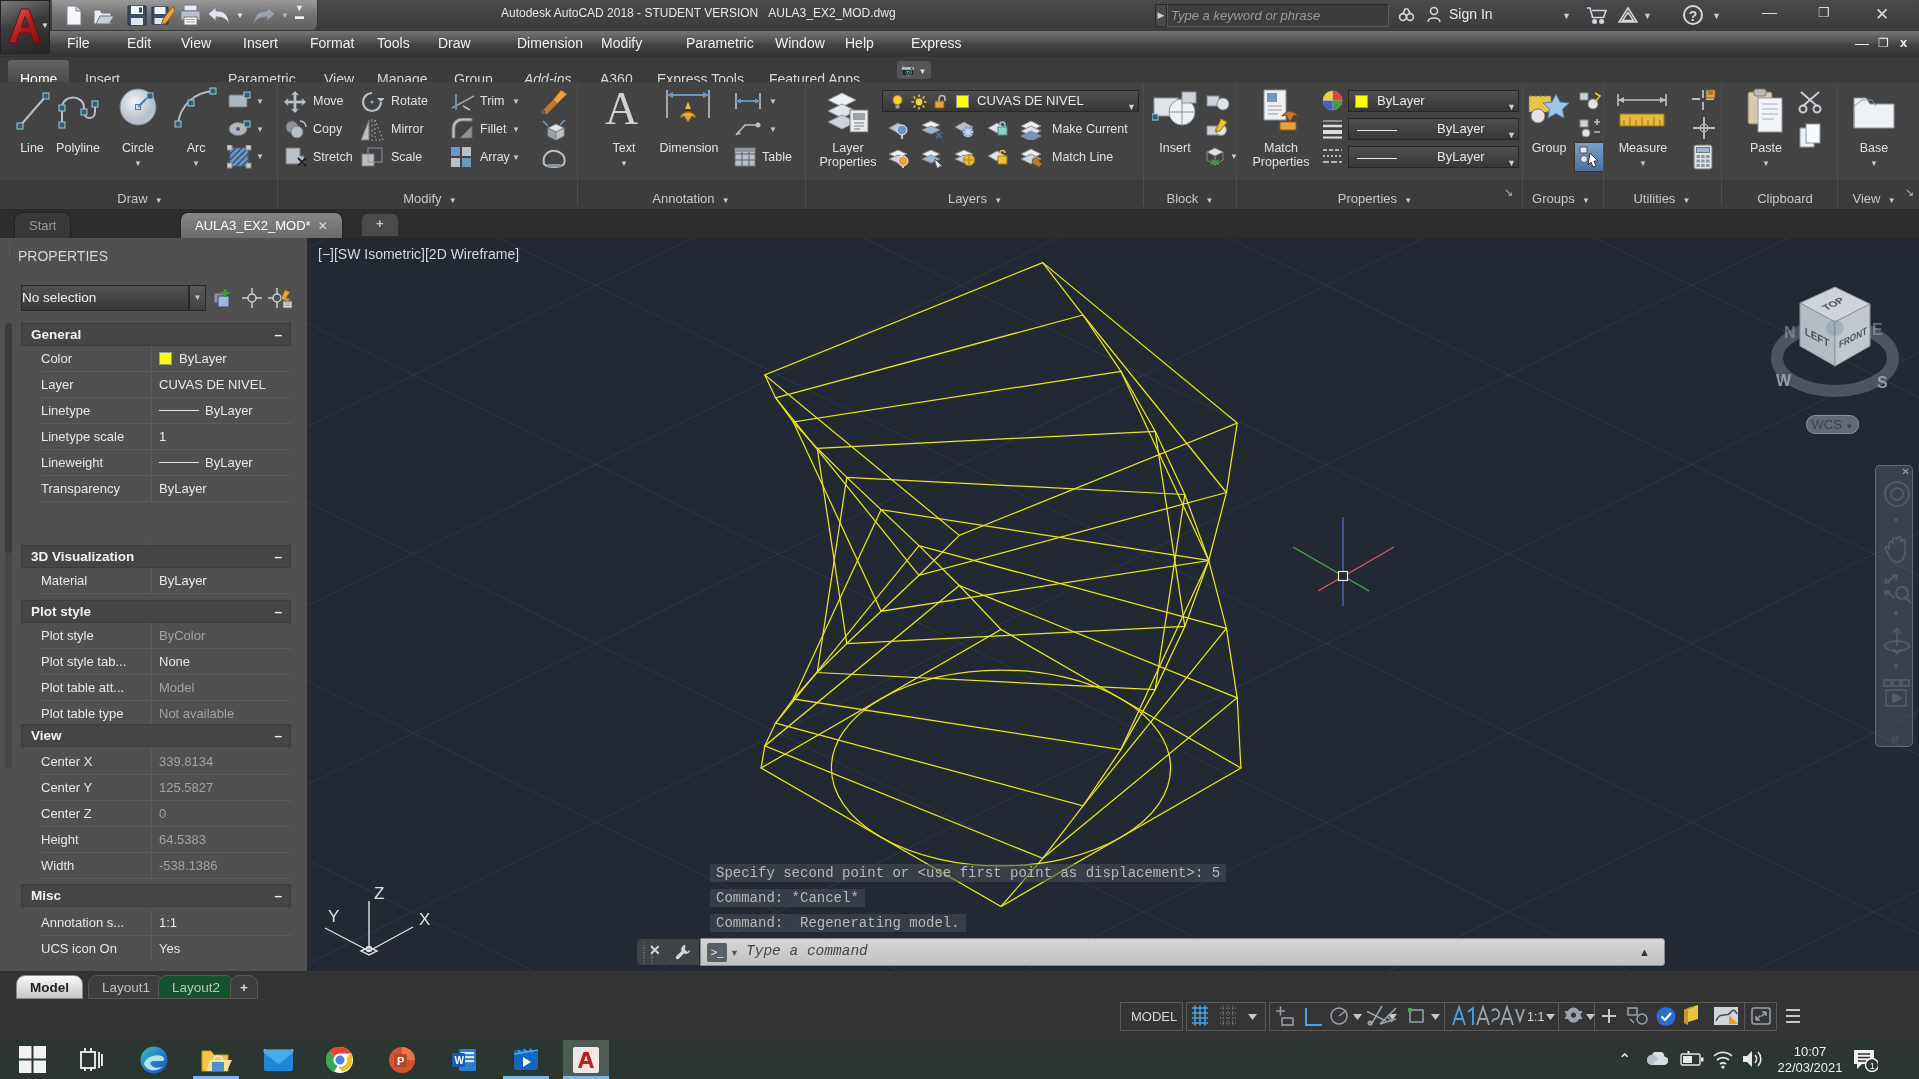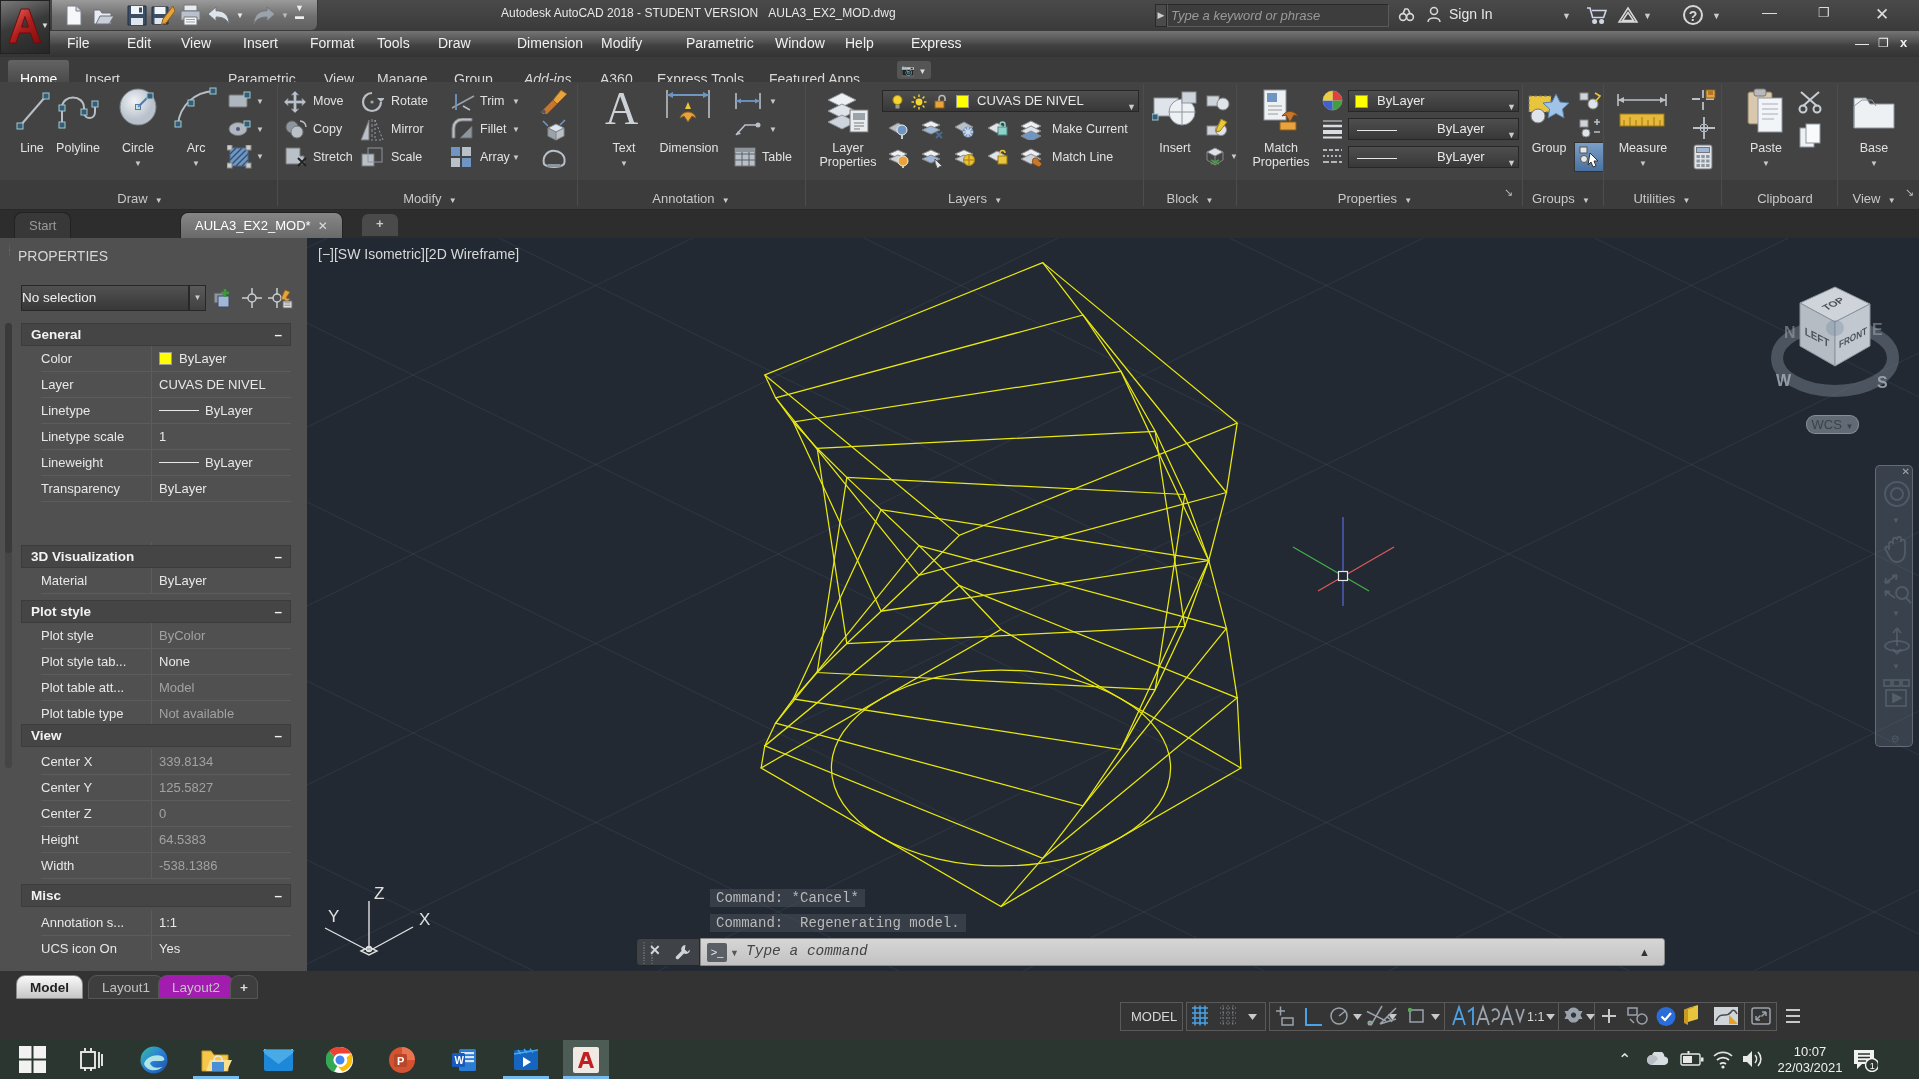--- a/index.html
+++ b/index.html
@@ -862,41 +862,42 @@
           <g fill="none" stroke="rgba(90,100,112,0.75)" stroke-width="1.8">
             <rect x="2" y="2" width="7" height="6"></rect>
             <rect x="11" y="2" width="7" height="6"></rect>
             <rect x="20" y="2" width="7" height="6"></rect>
             <rect x="4" y="12" width="20" height="16"></rect>
             <path d="M11 16 l8 4 -8 4 Z" fill="rgba(90,100,112,0.75)"></path>
           </g>
         </svg>
       <div class="abs" style="left:15px;bottom:2px;color:rgba(90,100,112,0.8);font-size:10px;">⊖</div>
     </div>
+    <div class="abs cmdtxt" style="top:626px;">Specify second point or &lt;use first point as displacement&gt;: 5</div>
     <div class="abs cmdtxt" style="top:651px;">Command: *Cancel*</div>
     <div class="abs cmdtxt" style="top:676px;">Command:  Regenerating model.</div>
 
     <div class="abs" style="left:329px;top:700px;width:64px;height:28px;background:#3f4348;border:1px solid #24272b;border-radius:4px 0 0 4px;">
       <div class="abs" style="left:3px;top:4px;color:#8a8f96;font-size:8px;line-height:5px;">⋮⋮<br>⋮⋮<br>⋮⋮<br>⋮⋮</div>
       <div class="abs" style="left:12px;top:3px;color:#d8d8d8;font-size:14px;font-weight:bold;">✕</div>
       <svg class="abs" style="left:36px;top:4px;" width="19" height="19" viewBox="0 0 19 19">
           <path d="M12.5 2 a4.3 4.3 0 0 0 -4 6 L3 13.5 a1.8 1.8 0 0 0 2.5 2.5 L11 10.5 a4.3 4.3 0 0 0 6 -4 l-2.6 2.6 -2.5 -2.5 Z" fill="#cfd4da"></path>
         </svg>
     </div>
     <div class="abs" style="left:393px;top:700px;width:965px;height:28px;background:linear-gradient(#d6d6d6,#c2c2c2);border:1px solid #8a8a8a;border-radius:0 3px 3px 0;">
       <div class="abs" style="left:6px;top:4px;width:20px;height:19px;background:#5a5f66;border-radius:2px;color:#e8e8e8;font-size:11px;line-height:19px;text-align:center;">&gt;_</div>
       <div class="abs" style="left:29px;top:9px;color:#555;font-size:9px;">▼</div>
       <div class="abs" style="left:45px;top:4px;color:#444;font-size:14.5px;font-style:italic;font-family:'Liberation Mono',monospace;">Type a command</div>
       <div class="abs" style="left:938px;top:7px;color:#333;font-size:11px;">▲</div>
     </div>
   </div>
   <div id="statusstrip" class="abs">
     <div class="ltab" style="left:16px;background:linear-gradient(#fafafa,#c6c6c6);color:#222;font-weight:bold;border:1px solid #888;">Model</div>
     <div class="ltab" style="left:88px;background:#3e3e3e;color:#c2c2c2;border:1px solid #565656;">Layout1</div>
-    <div class="ltab" style="left:158px;background:#a21caf;color:#c2c2c2;border:1px solid #565656;">Layout2</div>
+    <div class="ltab" style="left:158px;background:#14532d;color:#c2c2c2;border:1px solid #565656;">Layout2</div>
     <div class="ltab" style="left:230px;background:#3e3e3e;color:#ddd;border:1px solid #565656;font-weight:bold;padding:0 9px;">+</div>
     <svg class="abs" style="left:1120px;top:31px;" width="695" height="30" viewBox="0 0 695 30">
       <g fill="#353535" stroke="#5a5a5a">
           <rect x="0.5" y="0.5" width="62" height="28"></rect>
           <rect x="66.5" y="0.5" width="79" height="28"></rect>
           <rect x="149.5" y="0.5" width="175" height="28"></rect>
           <rect x="324.5" y="0.5" width="114" height="28"></rect>
           <rect x="438.5" y="0.5" width="36" height="28"></rect>
           <rect x="474.5" y="0.5" width="150" height="28"></rect>
           <rect x="624.5" y="0.5" width="32" height="28"></rect>

